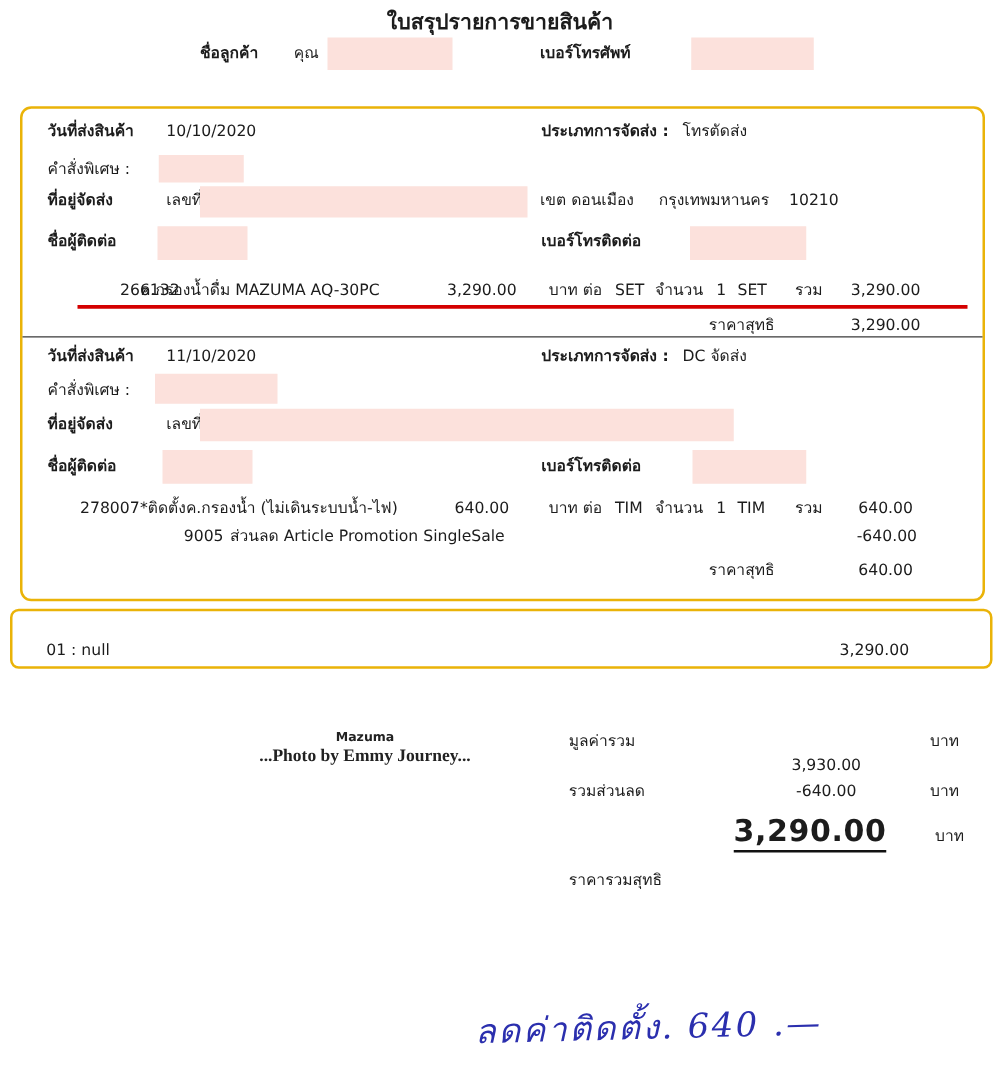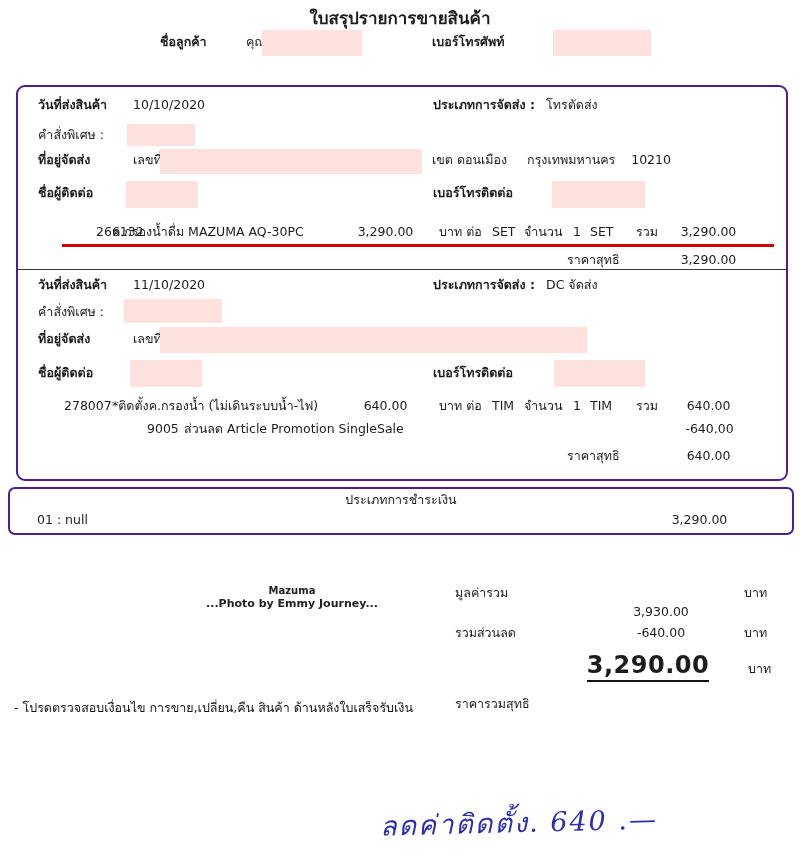--- a/index.html
+++ b/index.html
@@ -5,45 +5,45 @@
   html,body{margin:0;padding:0;background:#ffffff;}
   .page{
     position:relative;width:800px;height:860px;background:#ffffff;
     font-family:"DejaVu Sans","Liberation Sans",sans-serif;
     color:#1c1c1c;font-size:12.5px;line-height:1.3;overflow:hidden;
   }
   .abs{position:absolute;}
   .b{font-weight:bold;}
   .title{width:100%;text-align:center;font-size:17px;font-weight:bold;top:7px;left:0;}
   .redact{background:#fce1dc;position:absolute;}
-  .box{position:absolute;border:2px solid #4c1d95;border-radius:9px;background:transparent;}
+  .box{position:absolute;border:2px solid #eab308;border-radius:9px;background:transparent;}
   .rline{position:absolute;background:#d40000;height:3px;}
   .divider{position:absolute;left:0;width:100%;border-top:1.5px solid #3a3a3a;}
   .num{text-align:center;}
   .pre{white-space:pre;}
   .wm{text-align:center;font-weight:bold;color:#222;}
   .wm .l1{font-size:10px;}
-  .wm .l2{font-size:11px;}
+  .wm .l2{font-size:14px;font-family:Liberation Serif, serif;}
   .big-net{font-size:24px;font-weight:bold;border-bottom:2.5px solid #111;padding-bottom:1px;letter-spacing:0.5px;}
   .foot{font-size:12.5px;color:#161616;}
   .hand{
     font-family:"DejaVu Serif","Liberation Serif",serif;
     font-style:italic;color:#2b2fae;font-size:27px;letter-spacing:2px;
     transform:rotate(-1.5deg);
   }
 </style>
 </head>
 <body>
 
 <div class="page">
 
   <div class="abs title">ใบสรุปรายการขายสินค้า</div>
 
   <div class="abs b" style="left:160px;top:34px;">ชื่อลูกค้า</div>
-  <div class="abs" style="left:246px;top:34px;">คุณ</div>
+  <div class="abs" style="left:235px;top:34px;">คุณ</div>
   <div class="redact" style="left:262px;top:30px;width:100px;height:26px;"></div>
   <div class="abs b" style="left:432px;top:34px;">เบอร์โทรศัพท์</div>
   <div class="redact" style="left:553px;top:30px;width:98px;height:26px;"></div>
 
   <div class="box" style="left:16px;top:85px;width:768px;height:392px;">
 
     <div class="abs b" style="left:20px;top:10px;">วันที่ส่งสินค้า</div>
     <div class="abs" style="left:115px;top:10px;">10/10/2020</div>
     <div class="abs b" style="left:415px;top:10px;">ประเภทการจัดส่ง :</div>
     <div class="abs" style="left:528px;top:10px;">โทรตัดส่ง</div>
@@ -114,21 +114,20 @@
       <div class="abs" style="left:129px;top:334px;">9005</div>
       <div class="abs" style="left:166px;top:334px;">ส่วนลด Article Promotion SingleSale</div>
       <div class="abs num" style="left:649px;top:334px;width:85px;">-640.00</div>
     </div>
 
     <div class="abs" style="left:549px;top:361px;">ราคาสุทธิ</div>
     <div class="abs num" style="left:649px;top:361px;width:83px;">640.00</div>
   </div>
 
   <div class="box" style="left:8px;top:487px;width:782px;height:44px;border-radius:7px;">
-    <div class="abs" style="left:0;top:3px;width:100%;text-align:center;">ประเภทการชำระเงิน</div>
     <div class="abs" style="left:27px;top:23px;">01 : null</div>
     <div class="abs num" style="left:640px;top:23px;width:99px;">3,290.00</div>
   </div>
 
   <div class="abs wm" style="left:192px;top:584px;width:200px;">
     <div class="l1">Mazuma</div>
     <div class="l2">...Photo by Emmy Journey...</div>
   </div>
 
   <div>
@@ -140,17 +139,16 @@
     <div class="abs num" style="left:600px;top:625px;width:122px;">-640.00</div>
     <div class="abs" style="left:744px;top:625px;">บาท</div>
 
     <div class="abs" style="left:455px;top:696px;">ราคารวมสุทธิ</div>
     <div class="abs num" style="left:560px;top:650px;width:176px;">
       <span class="big-net">3,290.00</span>
     </div>
     <div class="abs" style="left:748px;top:661px;">บาท</div>
   </div>
 
-  <div class="abs foot" style="left:14px;top:700px;">- โปรดตรวจสอบเงื่อนไข การขาย,เปลี่ยน,คืน สินค้า ด้านหลังใบเสร็จรับเงิน</div>
 
   <div class="abs hand" style="left:380px;top:805px;">ลดค่าติดตั้ง. 640 .—</div>
 
 </div>
 
 </body></html>

